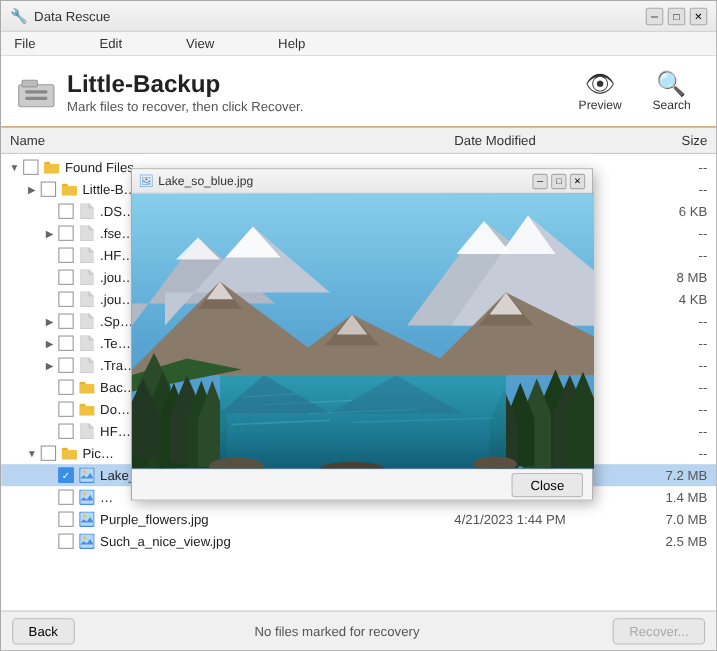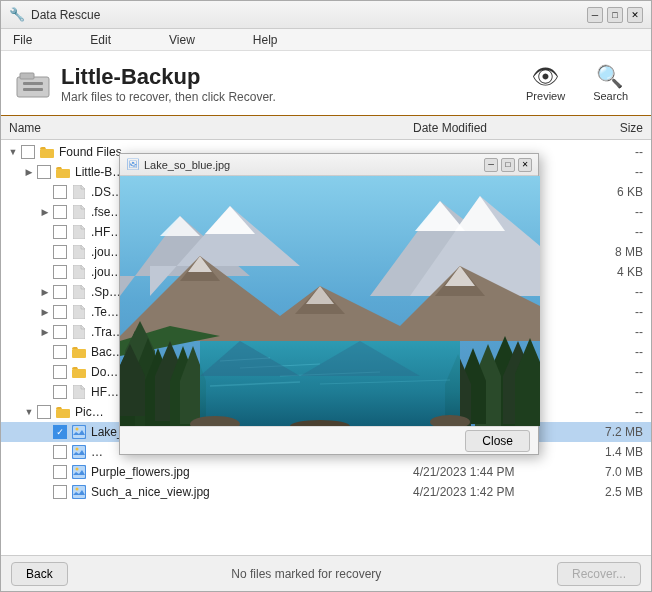--- a/index.html
+++ b/index.html
@@ -609,21 +609,20 @@
         <div class="checkbox"></div>
         <div class="file-icon">
           <svg width="14" height="14" viewBox="0 0 14 14">
             <rect x="0" y="0" width="14" height="14" rx="1" fill="#4a90e2"></rect>
             <rect x="1" y="1" width="12" height="12" rx="1" fill="#b8d8f8"></rect>
             <circle cx="5" cy="4" r="1.5" fill="#f0c040"></circle>
             <path d="M1 10 L4 7 L7 9 L10 5 L13 10Z" fill="#4a90e2"></path>
           </svg>
         </div>
         <div class="file-name">Such_a_nice_view.jpg</div>
-        <div class="file-date">4/21/2023 1:42 PM</div>
         <div class="file-size">2.5 MB</div>
       </div>
     </div>
 
   <div class="status-bar">
     <button class="status-back-btn">Back</button>
     <span class="status-text">No files marked for recovery</span>
     <button class="status-recover-btn">Recover...</button>
   </div>
 

